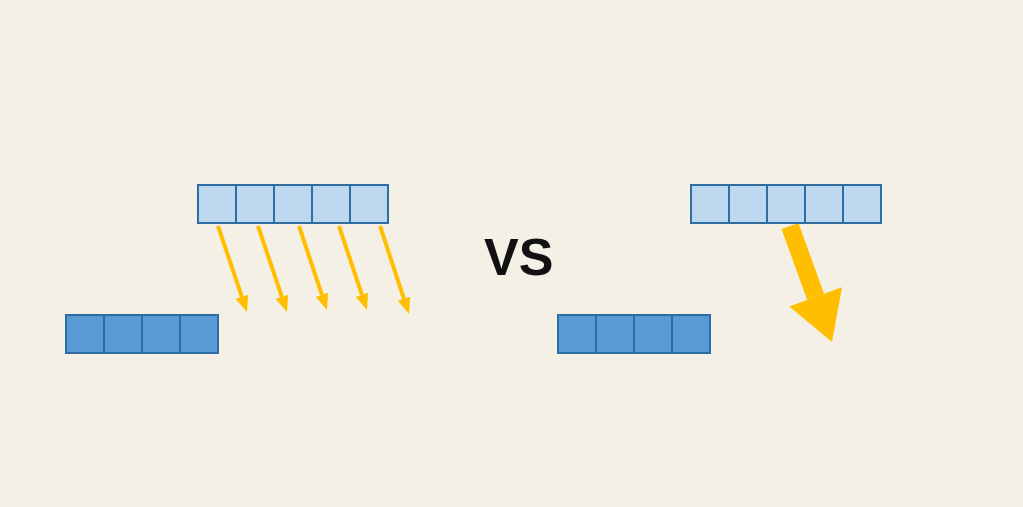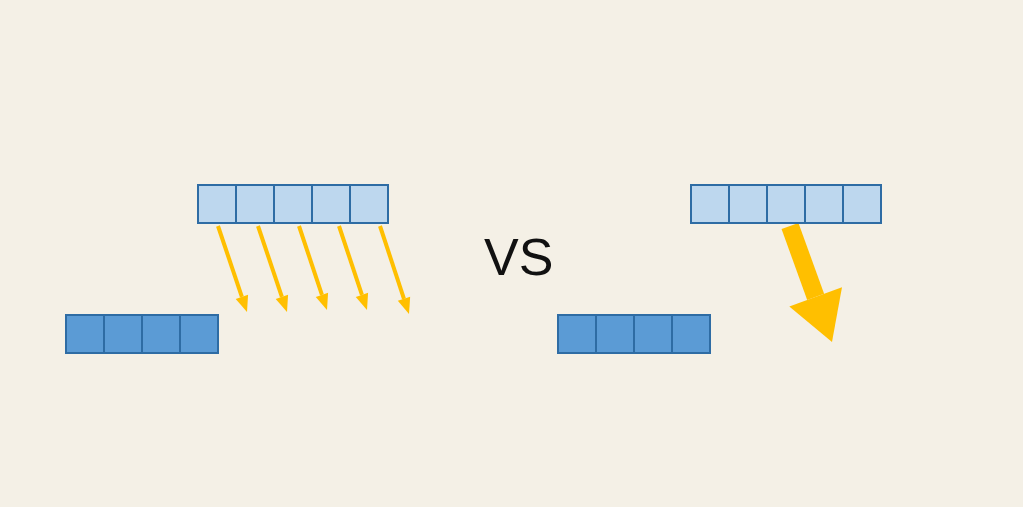--- a/index.html
+++ b/index.html
@@ -26,21 +26,21 @@
     top: 0;
     width: 1023px;
     height: 507px;
   }
   .vs-label {
     position: absolute;
     left: 484px;
     top: 231px;
     font-family: "Liberation Sans", sans-serif;
     font-size: 52px;
-    font-weight: 400;
+    font-weight: 700;
     color: #111111;
     line-height: 1;
     letter-spacing: 0px;
     user-select: none;
     text-align: right;
   }
   .cell-row {
     position: absolute;
     display: flex;
     box-sizing: border-box;

